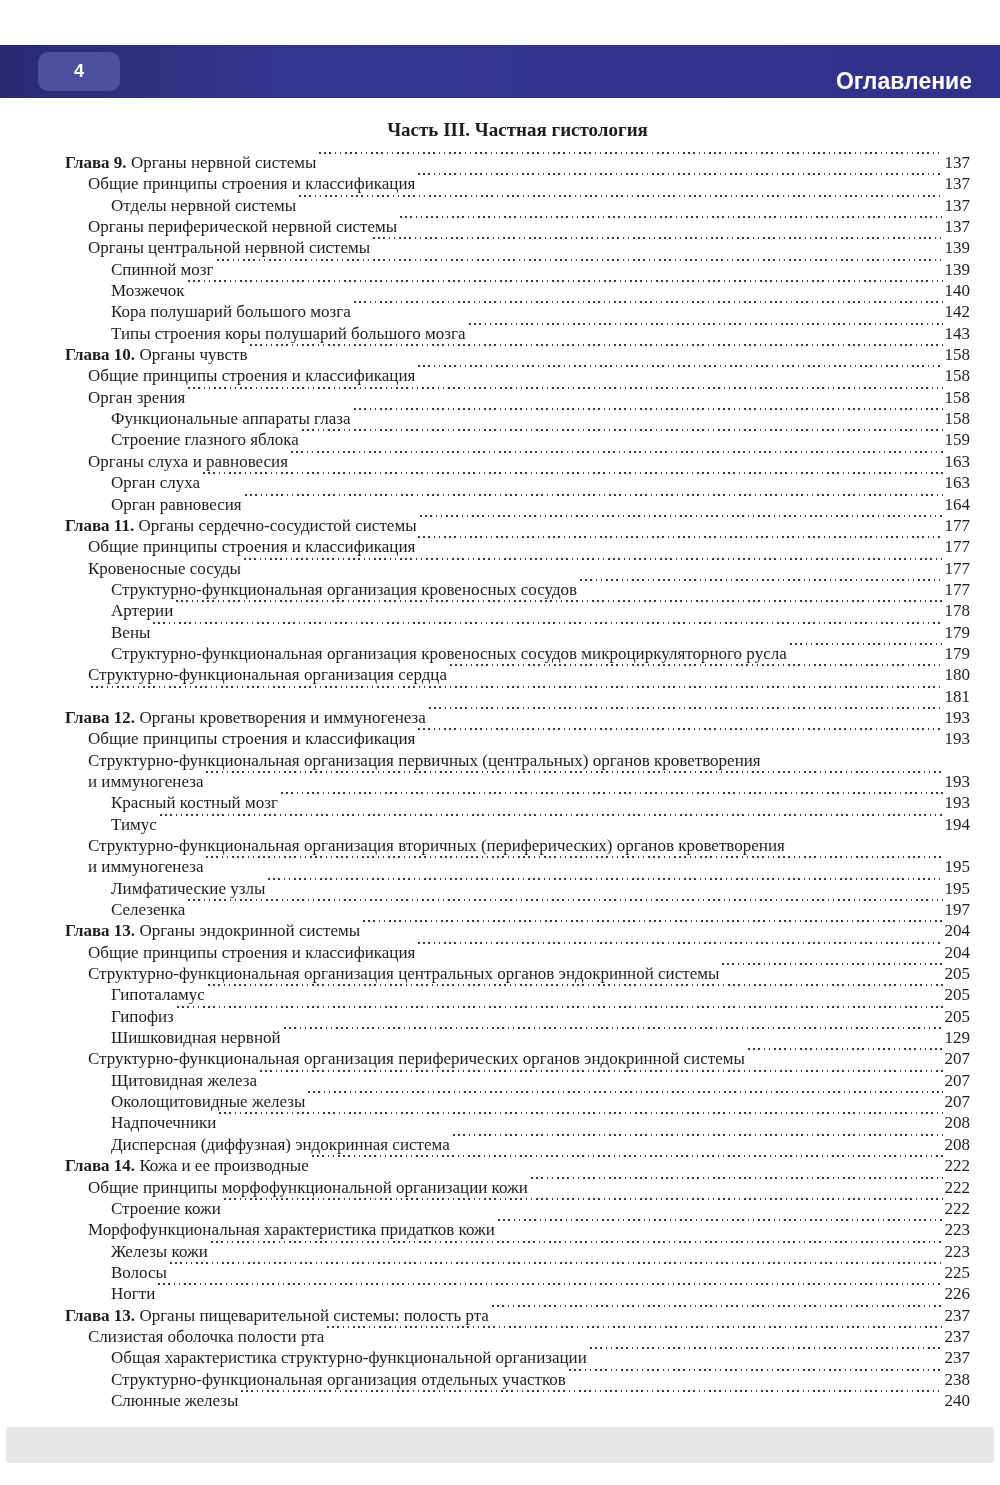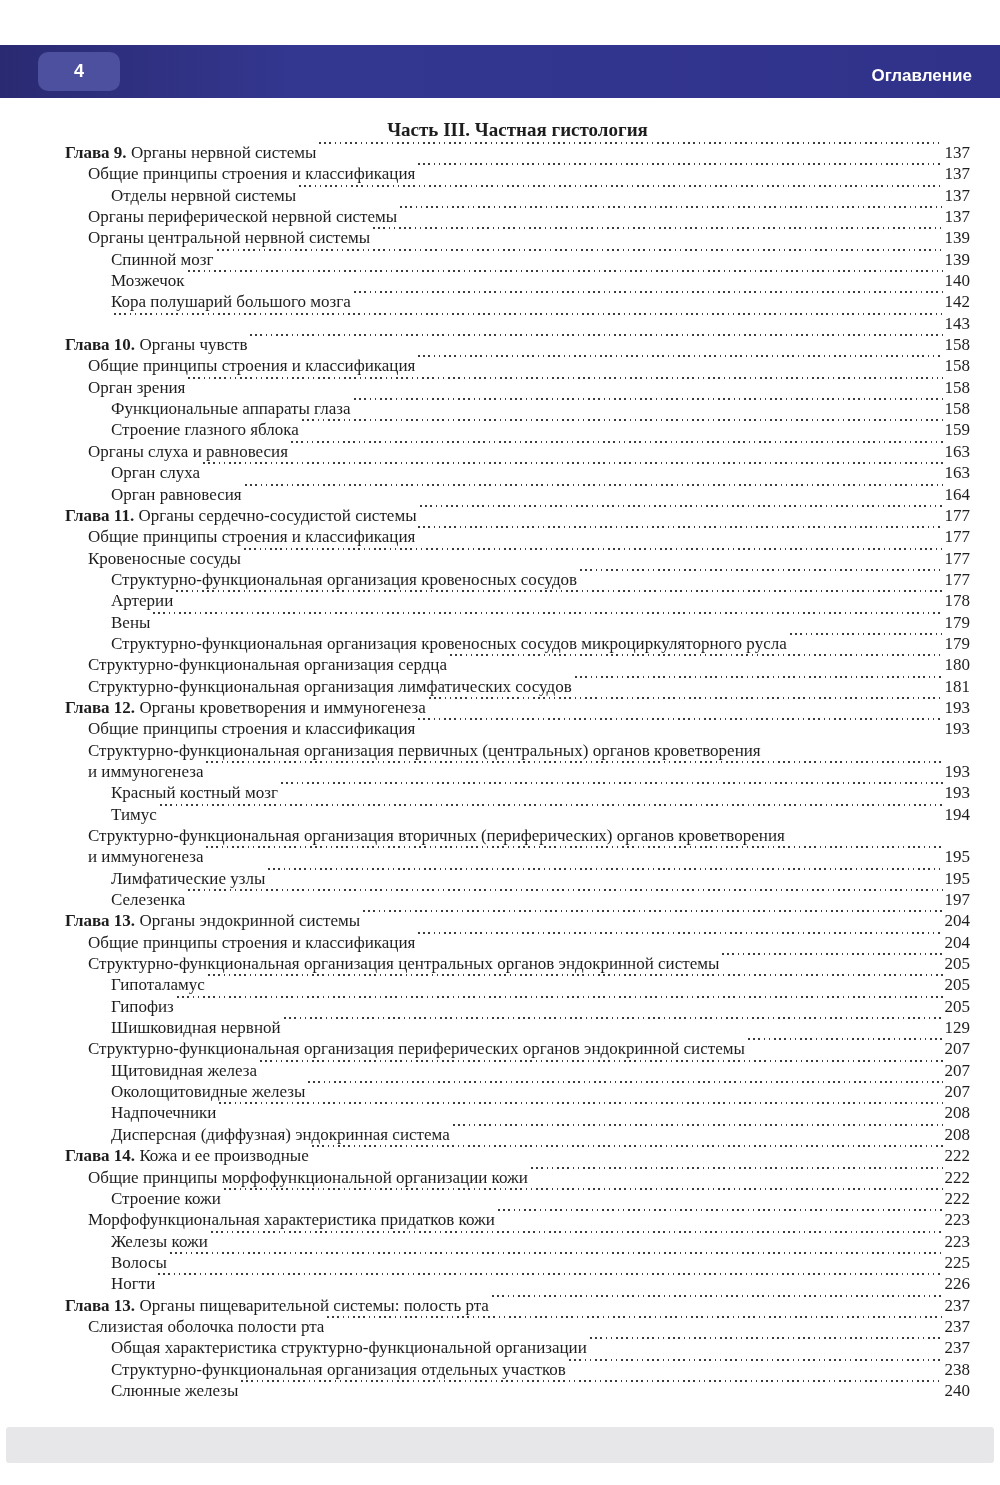--- a/index.html
+++ b/index.html
@@ -21,36 +21,36 @@
     left: 38px; top: 7px;
     width: 82px; height: 39px;
     border-radius: 10px;
     display: flex; align-items: center; justify-content: center;
     color: #ffffff;
     font-family: "Liberation Sans", sans-serif;
     font-weight: bold; font-size: 18px;
   }
   .running-title {
     position: absolute;
-    right: 28px; top: 4px; height: 100%;
+    right: 28px; top: 10px; height: 100%;
     display: flex; align-items: center;
     color: #ffffff;
     font-family: "Liberation Sans", sans-serif;
-    font-weight: bold; font-size: 17px;
+    font-weight: bold; font-size: 23px;
   }
   .content {
     position: absolute;
     top: 118px; left: 65px; right: 30px;
   }
   .part-title {
     text-align: center;
     font-size: 19px;
     font-weight: bold;
     line-height: 24px;
-    margin-bottom: 0;
+    margin-bottom: 10px;
   }
   .toc-list { font-size: 17px; }
   .toc-row {
     display: flex;
     align-items: flex-start;
     line-height: 21.35px;
     white-space: nowrap;
   }
   .lvl1 { padding-left: 23px; }
   .lvl2 { padding-left: 46px; }
@@ -121,20 +121,21 @@
           <span class="entry-text">Мозжечок</span>
           <span class="leader"></span>
           <span class="page-num">140</span>
         </div>
         <div class="toc-row lvl2">
           <span class="entry-text">Кора полушарий большого мозга</span>
           <span class="leader"></span>
           <span class="page-num">142</span>
         </div>
         <div class="toc-row lvl2">
+          <span class="entry-text">Типы строения коры полушарий большого мозга</span>
           <span class="leader"></span>
           <span class="page-num">143</span>
         </div>
         <div class="toc-row lvl0">
           <span class="entry-text"><b>Глава 10. </b>Органы чувств</span>
           <span class="leader"></span>
           <span class="page-num">158</span>
         </div>
         <div class="toc-row lvl1">
           <span class="entry-text">Общие принципы строения и классификация</span>
@@ -205,21 +206,20 @@
           <span class="entry-text">Структурно-функциональная организация кровеносных сосудов микроциркуляторного русла</span>
           <span class="leader"></span>
           <span class="page-num">179</span>
         </div>
         <div class="toc-row lvl1">
           <span class="entry-text">Структурно-функциональная организация сердца</span>
           <span class="leader"></span>
           <span class="page-num">180</span>
         </div>
         <div class="toc-row lvl1">
-          <span class="entry-text">Структурно-функциональная организация лимфатических сосудов</span>
           <span class="leader"></span>
           <span class="page-num">181</span>
         </div>
         <div class="toc-row lvl0">
           <span class="entry-text"><b>Глава 12. </b>Органы кроветворения и иммуногенеза</span>
           <span class="leader"></span>
           <span class="page-num">193</span>
         </div>
         <div class="toc-row lvl1">
           <span class="entry-text">Общие принципы строения и классификация</span>

